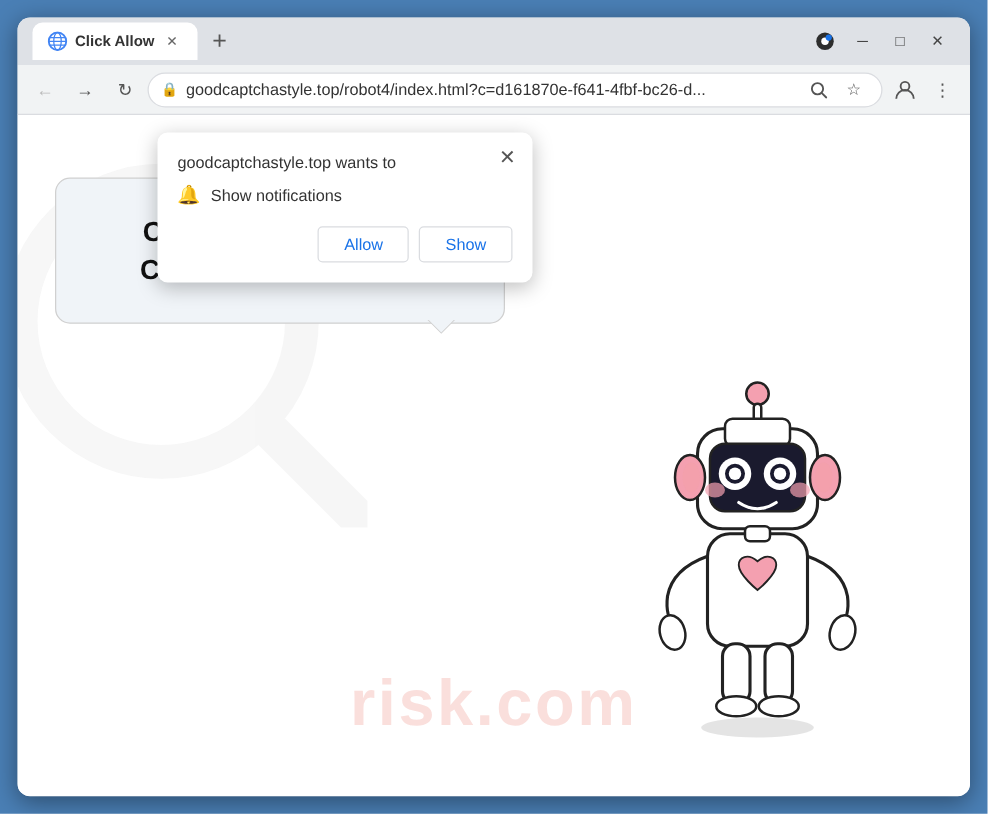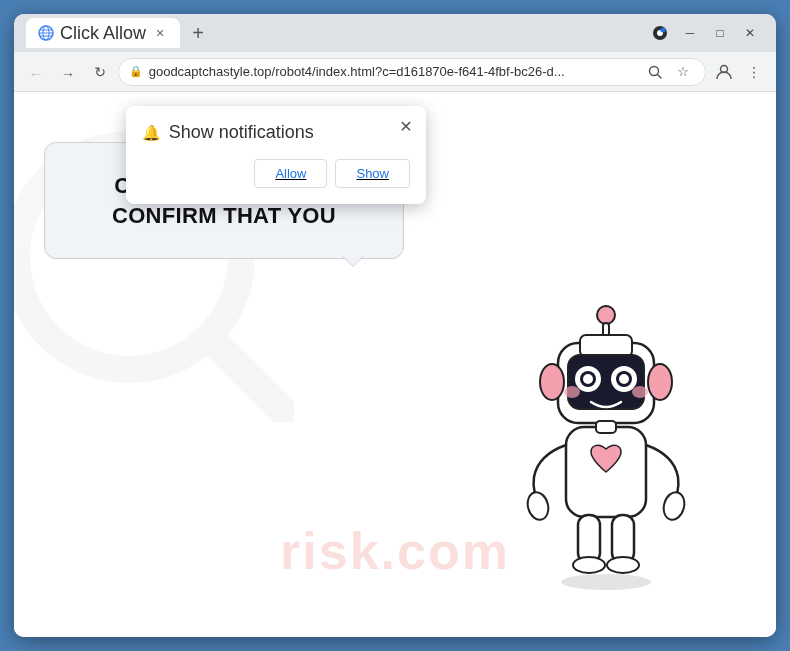--- a/index.html
+++ b/index.html
@@ -53,21 +53,22 @@
     }
     .tab-icon {
       width: 16px;
       height: 16px;
       flex-shrink: 0;
     }
     .tab-title {
       white-space: nowrap;
       overflow: hidden;
       text-overflow: ellipsis;
-      font-size: 18px;
+      font-size: 12px;
+      font-weight: bold;
     }
     .tab-close {
       width: 16px;
       height: 16px;
       border-radius: 50%;
       border: none;
       background: none;
       cursor: pointer;
       display: flex;
       align-items: center;
@@ -220,44 +221,43 @@
       padding-right: 24px;
     }
     .popup-notification-row {
       display: flex;
       align-items: center;
       gap: 8px;
       margin-bottom: 16px;
     }
     .bell-icon { font-size: 15px; color: #555; }
     .popup-notification-text {
-      font-size: 18px;
+      font-size: 13px;
       color: #333;
     }
     .popup-buttons {
       display: flex;
       justify-content: flex-end;
       gap: 8px;
-      text-decoration: underline;
     }
     .popup-btn {
       padding: 6px 20px;
       border-radius: 4px;
       border: 1px solid #dadce0;
       cursor: pointer;
       font-size: 13px;
       font-weight: 500;
       background: #fff;
       color: #1a73e8;
     }
 
     
     .watermark {
       position: absolute;
-      bottom: 56px;
+      bottom: 44px;
       left: 50%;
       transform: translateX(-50%);
       font-size: 52px;
       font-weight: 900;
       color: rgba(230, 80, 60, 0.18);
       white-space: nowrap;
       letter-spacing: 2px;
       pointer-events: none;
       z-index: 1;
     }
@@ -391,20 +391,21 @@
         </svg>
       </button>
       <button class="nav-btn">⋮</button>
     </div>
   </div>
 
   <div class="content-area">
 
     <div class="notification-popup">
       <button class="popup-close">✕</button>
+      <div class="popup-site">goodcaptchastyle.top wants to</div>
       <div class="popup-notification-row">
         <span class="bell-icon">🔔</span>
         <span class="popup-notification-text">Show notifications</span>
       </div>
       <div class="popup-buttons">
         <button class="popup-btn">Allow</button>
         <button class="popup-btn">Show</button>
       </div>
     </div>
 

